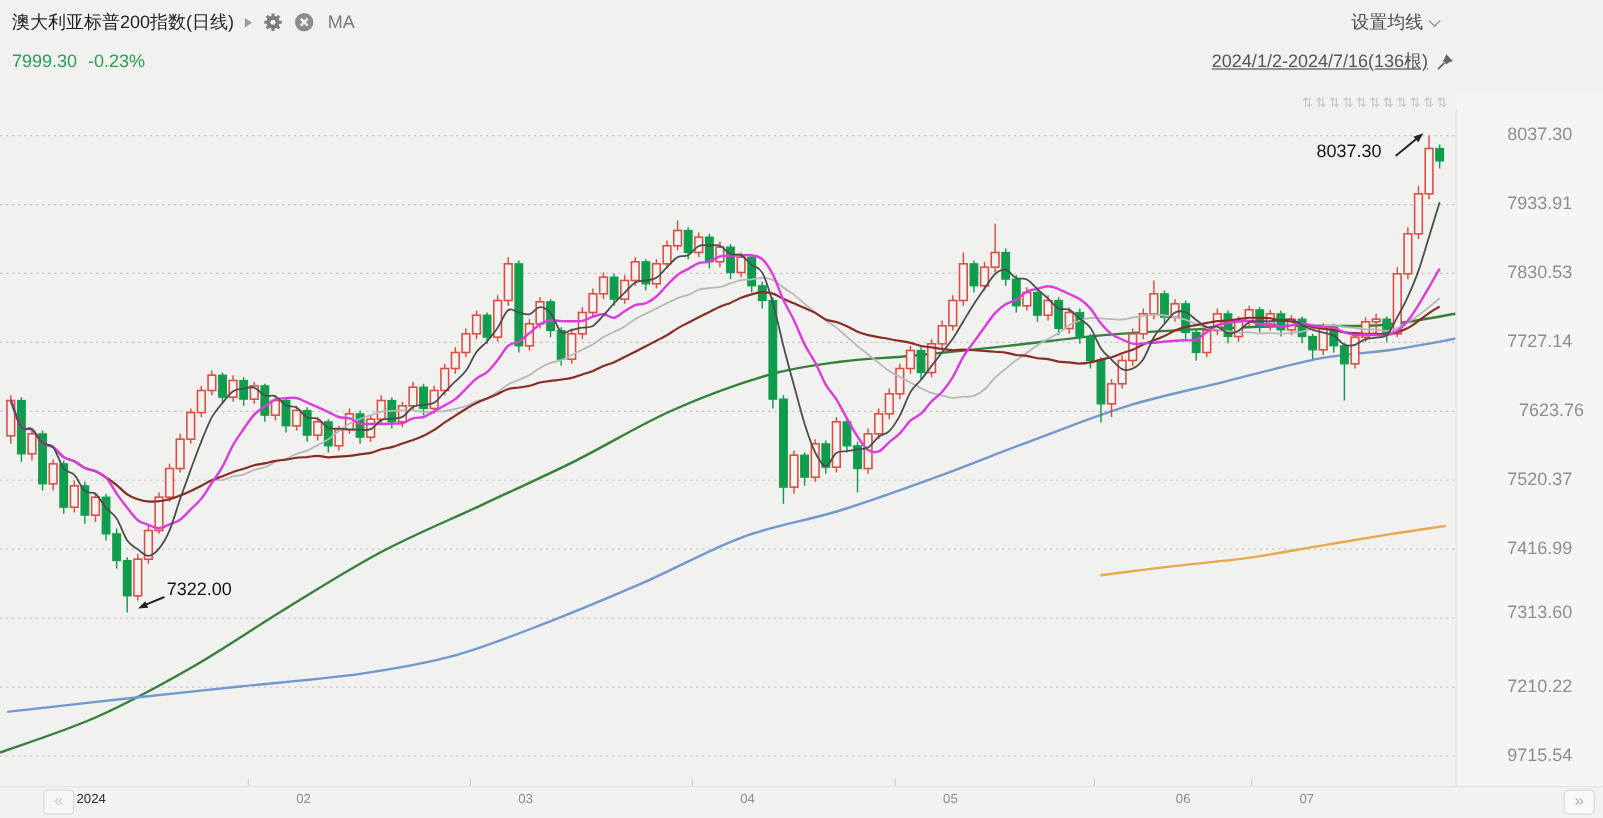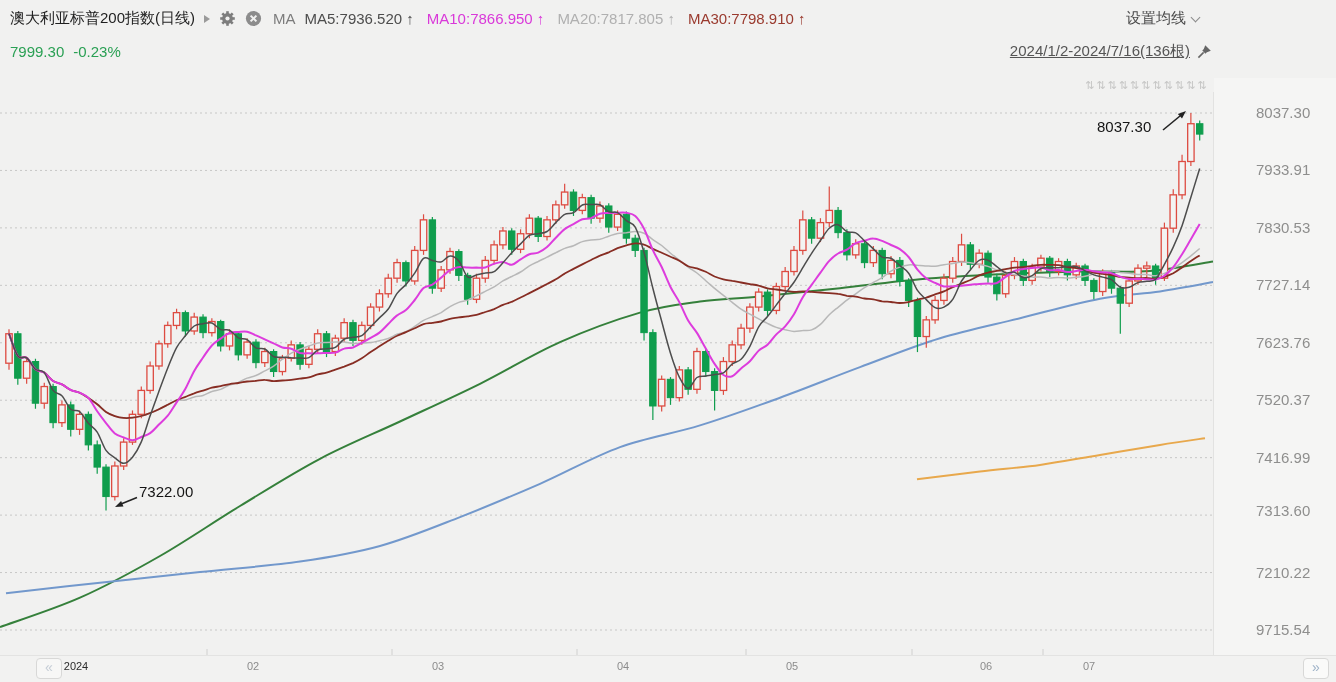--- a/index.html
+++ b/index.html
@@ -65,26 +65,20 @@
       </svg>
     </span>
     <span class="icon">
       <svg width="17" height="17" viewBox="0 0 17 17">
         <circle cx="8.5" cy="8.5" r="7.6" fill="#8c8c8c"></circle>
         <line x1="5.6" y1="5.6" x2="11.4" y2="11.4" stroke="#f1f1f0" stroke-width="2"></line>
         <line x1="11.4" y1="5.6" x2="5.6" y2="11.4" stroke="#f1f1f0" stroke-width="2"></line>
       </svg>
     </span>
     <span class="ma-group">MA</span>
-    <span id="maItems">
-        <span class="ma-item" style="color: rgb(77, 77, 77);">MA5:7936.520 ↑</span>
-        <span class="ma-item" style="color: rgb(217, 57, 217);">MA10:7866.950 ↑</span>
-        <span class="ma-item" style="color: rgb(176, 176, 176);">MA20:7817.805 ↑</span>
-        <span class="ma-item" style="color: rgb(154, 58, 46);">MA30:7798.910 ↑</span>
-      </span>
     <div class="settings">
       <span>设置均线</span>
       <span class="chev"></span>
     </div>
   </div>
 
   <div class="sub">
     <span class="price">7999.30</span>
     <span class="chg">-0.23%</span>
     <div class="range">
@@ -402,21 +396,21 @@
       <line x1="577" y1="649" x2="577" y2="655" stroke="#d0d0cf" stroke-width="1"></line>
       <line x1="746" y1="649" x2="746" y2="655" stroke="#d0d0cf" stroke-width="1"></line>
       <line x1="912" y1="649" x2="912" y2="655" stroke="#d0d0cf" stroke-width="1"></line>
       <line x1="1043" y1="649" x2="1043" y2="655" stroke="#d0d0cf" stroke-width="1"></line>
     </svg>
   <div id="yAxis">
       <div class="ylab" style="top: 104px;">8037.30</div>
       <div class="ylab" style="top: 161.447px;">7933.91</div>
       <div class="ylab" style="top: 218.888px;">7830.53</div>
       <div class="ylab" style="top: 276.335px;">7727.14</div>
-      <div class="ylab" style="top: 333.777px;">7623.76</div>
+      <div class="ylab" style="top: 333.777px; text-align: center;">7623.76</div>
       <div class="ylab" style="top: 391.223px;">7520.37</div>
       <div class="ylab" style="top: 448.665px;">7416.99</div>
       <div class="ylab" style="top: 502px;">7313.60</div>
       <div class="ylab" style="top: 563.553px;">7210.22</div>
       <div class="ylab" style="top: 621px;">9715.54</div>
     </div>
 
   <div class="anno anno-high">8037.30</div>
   <div class="anno anno-low">7322.00</div>
 

